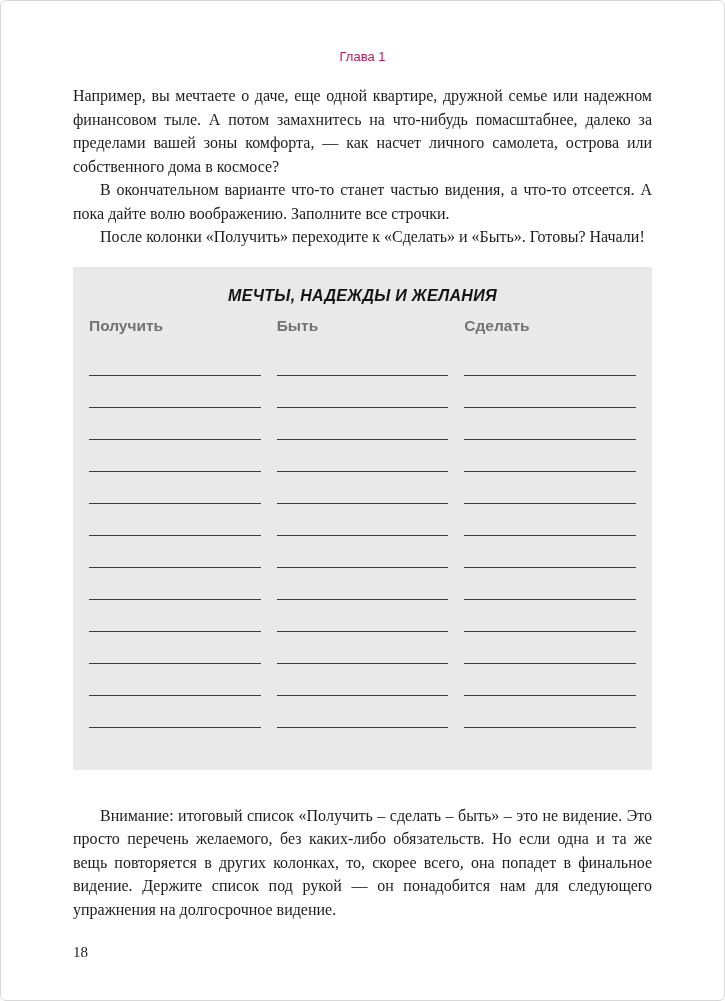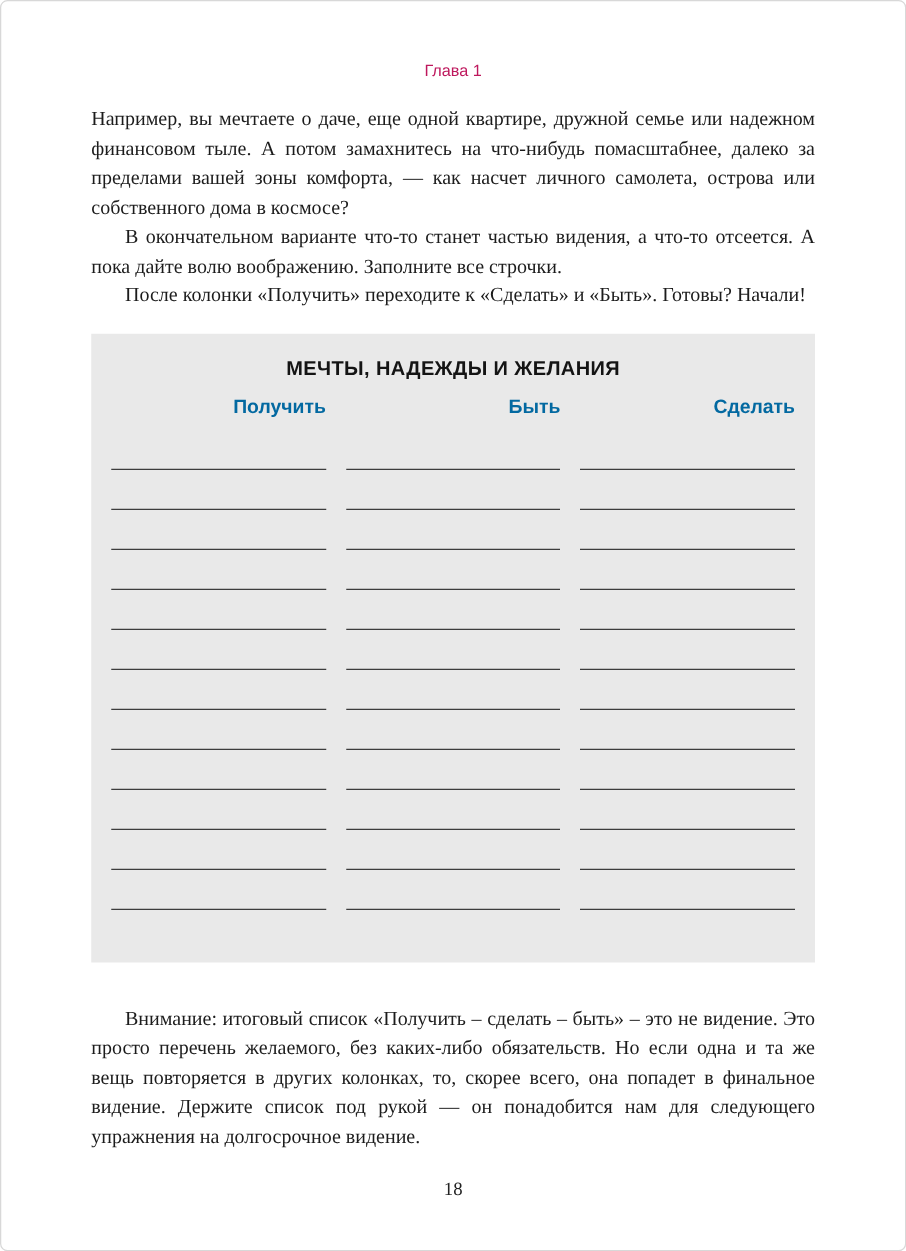--- a/index.html
+++ b/index.html
@@ -36,42 +36,43 @@
     box-sizing:border-box;
   }
   .ws-title {
     text-align:center;
     font-family:"Liberation Sans", sans-serif;
     font-weight:bold;
     font-size:16px;
     letter-spacing:0.3px;
     color:#141414;
     padding:4px 0 12px 0;
+    font-style:italic;
   }
   .ws-grid {
     display:grid;
     grid-template-columns:1fr 1fr 1fr;
     column-gap:16px;
   }
   .ws-col { min-width:0; }
   .ws-head {
-    text-align:right;
+    text-align:left;
     font-family:"Liberation Sans", sans-serif;
     font-weight:bold;
     font-size:15.5px;
-    color:#0369a1;
+    color:#737373;
     height:27px;
   }
   .ws-line {
     height:31px;
     border-bottom:1.5px solid #3c3c3c;
   }
   .after-box { margin-top:34px !important; }
   .page-number {
-    text-align:center;
+    text-align:left;
     font-size:15px;
     color:#222;
     margin-top:23px;
   }
 </style>
 </head>
 <body>
 
 <div class="chapter-header">Глава 1</div>
 

